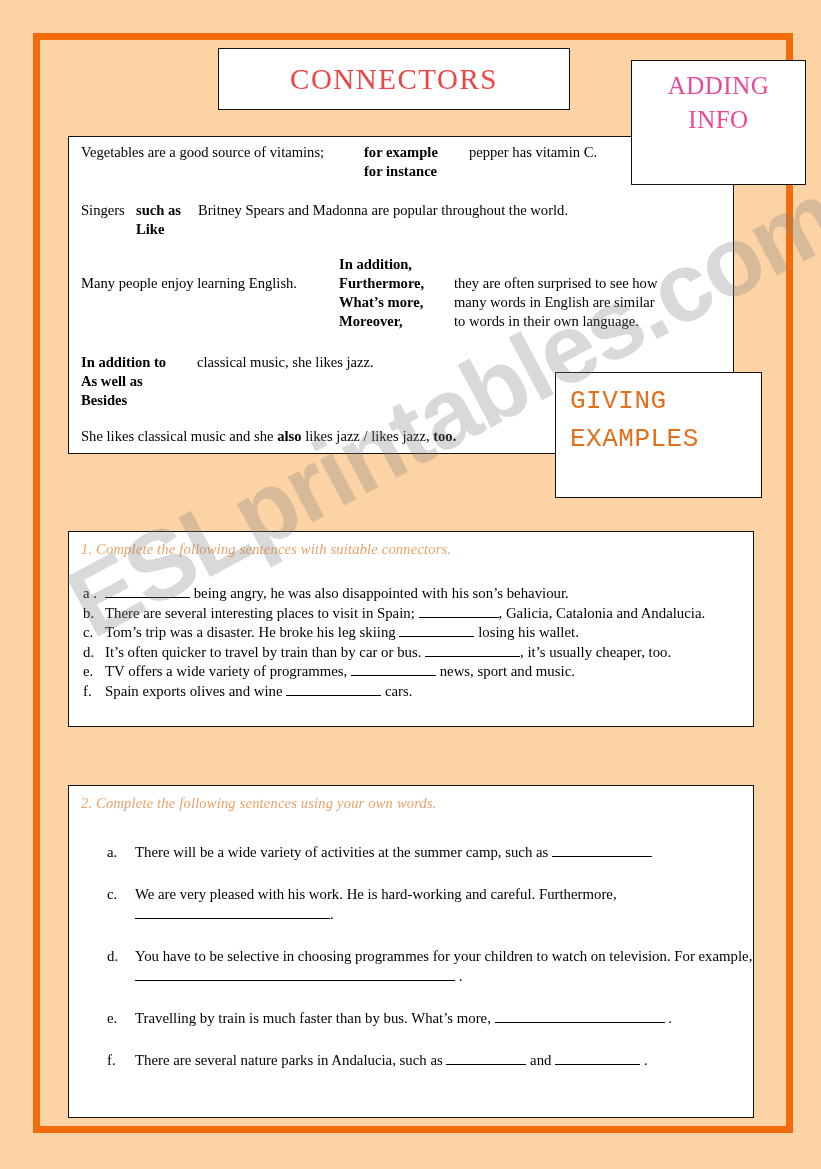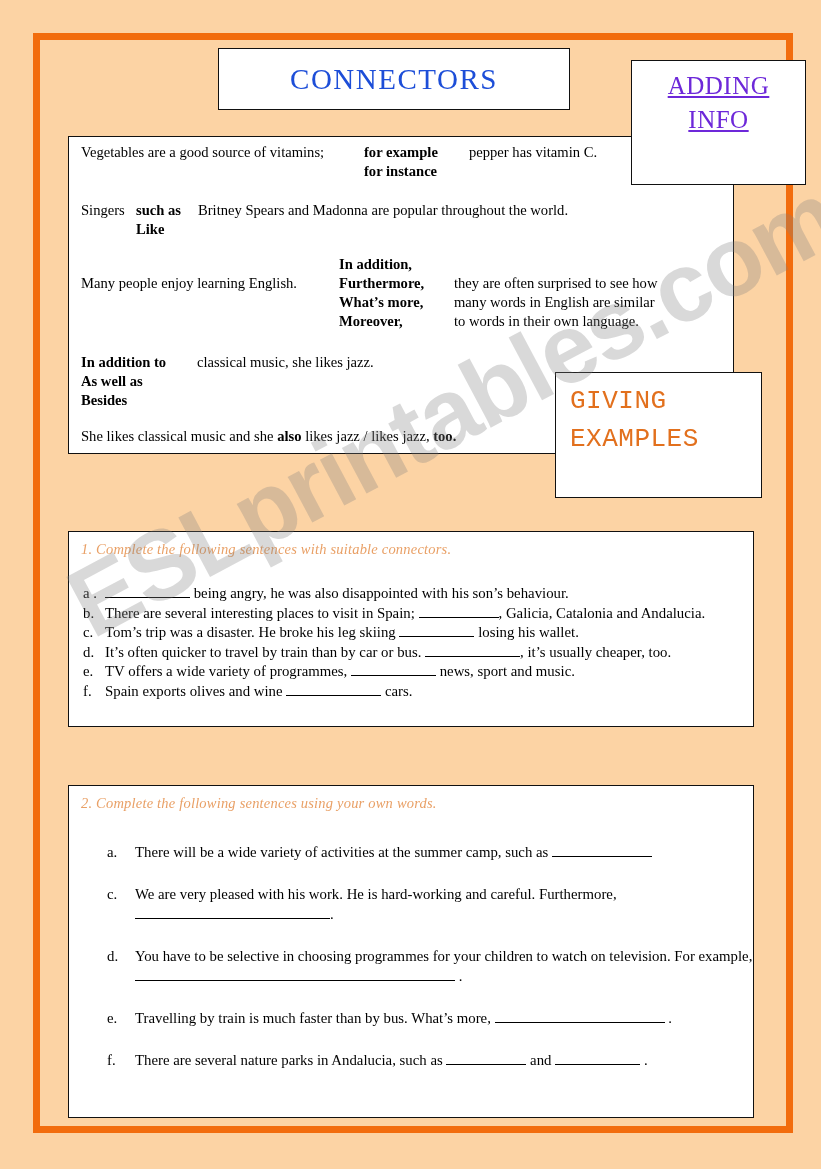--- a/index.html
+++ b/index.html
@@ -59,39 +59,38 @@
     top: 48px;
     width: 352px;
     height: 62px;
     z-index: 12;
     display: flex;
     align-items: center;
     justify-content: center;
   }
   #title-text {
     font-size: 29px;
-    color: #1d4ed8;
+    color: #ef4444;
     letter-spacing: 1.5px;
   }
 
   #adding-info-box {
     left: 631px;
     top: 60px;
     width: 175px;
     height: 125px;
     z-index: 20;
     padding-top: 8px;
     text-align: center;
   }
   #adding-info-text {
     font-size: 25px;
-    color: #6d28d9;
+    color: #ec4899;
     line-height: 1.35;
     letter-spacing: 0.5px;
-    text-decoration: underline;
   }
 
   #giving-examples-box {
     left: 555px;
     top: 372px;
     width: 207px;
     height: 126px;
     z-index: 20;
     padding: 10px 0 0 14px;
     font-family: Liberation Mono, monospace;

